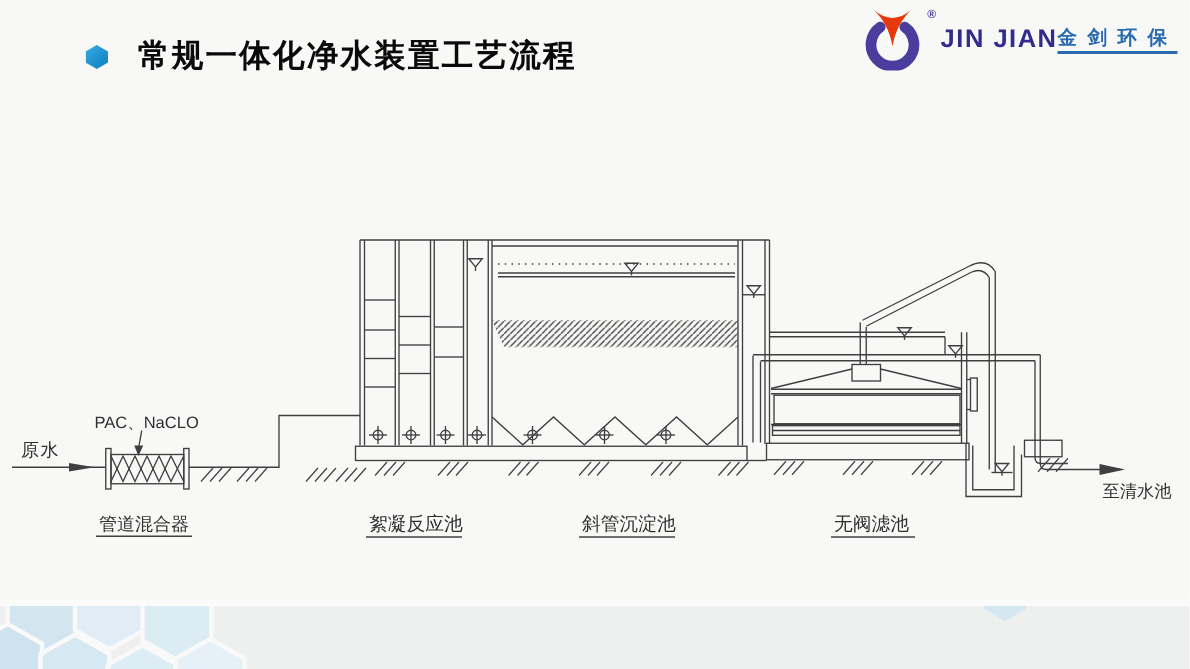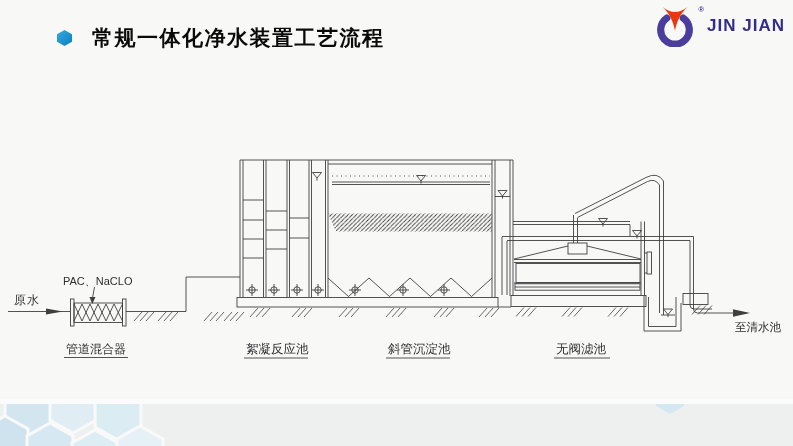--- a/index.html
+++ b/index.html
@@ -50,20 +50,21 @@
   <div class="logo">
     <div class="logo-mark">
       <svg width="50" height="42" viewBox="0 0 50 44">
         <path d="M33.6,13.7 A15,15 0 1 1 16.4,13.7" fill="none" stroke="#4a3d9e" stroke-width="7.5" stroke-linecap="round"></path>
         <path d="M12,2 C18.5,8 23,16 25,27 C27,16 31.5,8 38,2 C29,9 21,9 12,2 Z" fill="#e8380d" stroke="none"></path>
       </svg>
       <span class="logo-reg">®</span>
     </div>
     <div class="logo-text">
       <div class="logo-en">JIN JIAN</div>
+      <div class="logo-cn">金剑环保</div>
     </div>
   </div>
 
   <svg class="diagram" viewBox="0 0 793 446">
     <defs>
       <pattern id="hatch" width="4.2" height="4.2" patternUnits="userSpaceOnUse">
         <path d="M0,4.2 L4.2,0" stroke="#4a4a4a" stroke-width="0.75"></path>
       </pattern>
       <pattern id="slabhatch" width="7" height="7" patternUnits="userSpaceOnUse">
         <path d="M0,7 L7,0" stroke="#555" stroke-width="0.7"></path>

